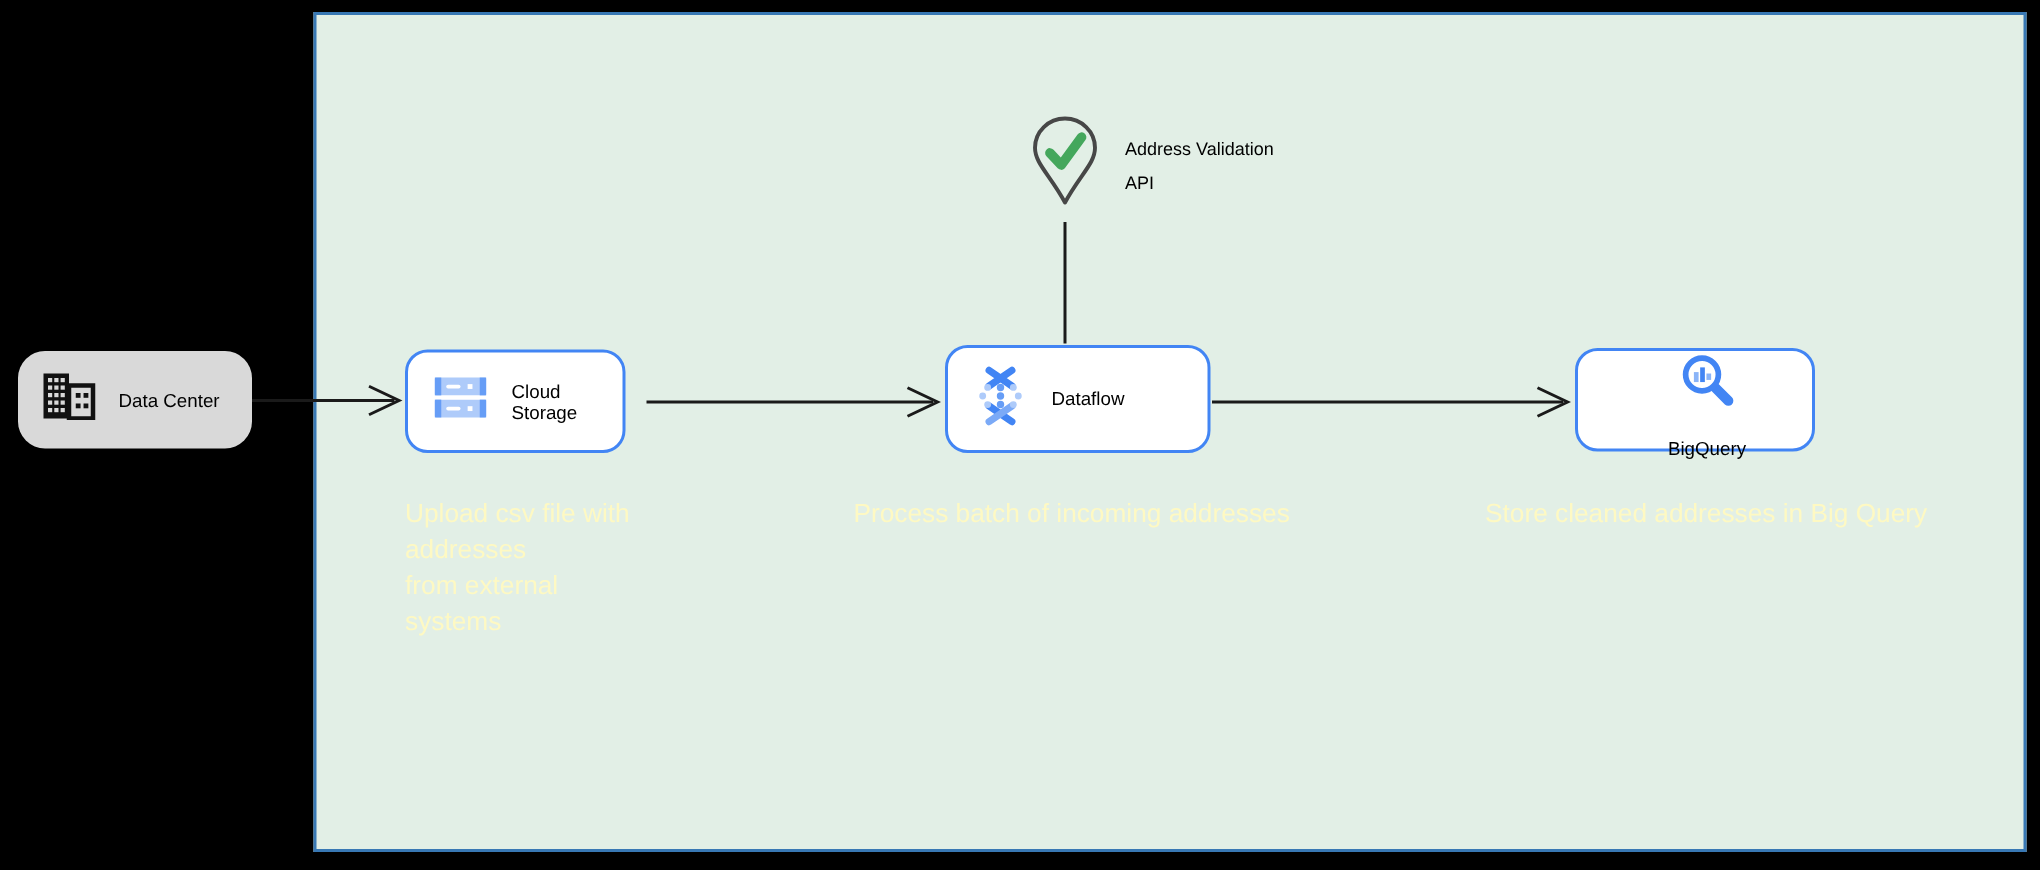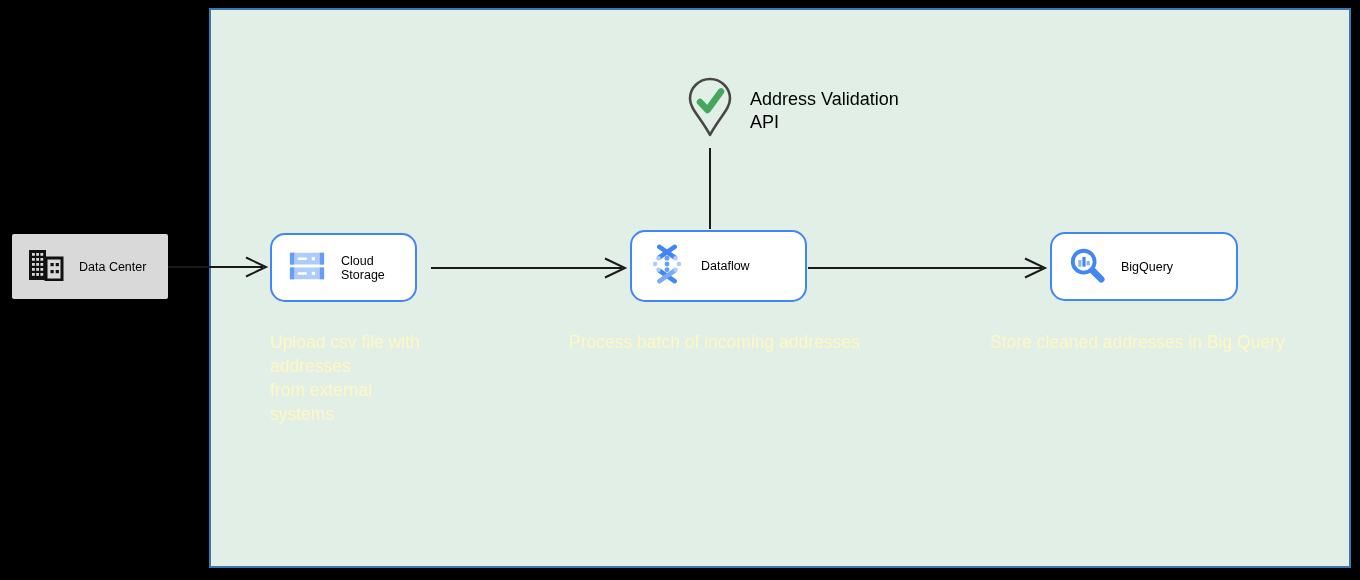--- a/index.html
+++ b/index.html
@@ -10,35 +10,35 @@
   .zone {
     position:absolute; left:209px; top:8px; width:1142px; height:560px;
     background:#e2efe6; border:2px solid #3878b4; box-sizing:border-box;
   }
   .node {
     position:absolute; display:flex; align-items:center; gap:15px;
     padding-left:16px; box-sizing:border-box;
   }
   .node .label { font-size:12.5px; color:#000; }
   .gcp-node { background:#ffffff; border:2px solid #4285f4; border-radius:15px; }
-  .datacenter { left:12px; top:234px; width:156px; height:65px; background:#d9d9d9; border-radius:2px; }
+  .datacenter { left:12px; top:234px; width:156px; height:65px; background:#d9d9d9; border-radius:18px; }
   .cloudstorage { left:270px; top:233px; width:147px; height:69px; }
   .dataflow { left:630px; top:230px; width:177px; height:72px; }
-  .bigquery { left:1050px; top:232px; width:188px; height:69px; }
+  .bigquery { left:1050px; top:232px; width:160px; height:69px;flex-direction:column; }
   .caption {
     position:absolute; font-size:17.5px; line-height:24px; color:#fef9c3;
   }
   .multiline { white-space:pre-line; }
   .nowrap { white-space:nowrap; }
   .cap-upload { left:270px; top:330px; }
   .cap-process { left:569px; top:330px; }
   .cap-store { left:990px; top:330px; }
   .api-callout-icon { position:absolute; left:687px; top:77px; }
   .api-callout-label {
-    position:absolute; left:750px; top:88px; font-size:18px; line-height:23px;
+    position:absolute; left:750px; top:88px; font-size:12px; line-height:23px;
     white-space:pre-line; color:#000;
   }
   .connectors { position:absolute; left:0; top:0; pointer-events:none; }
 </style>
 </head>
 <body>
 
 <div class="stage">
 
   <div class="zone"></div>

